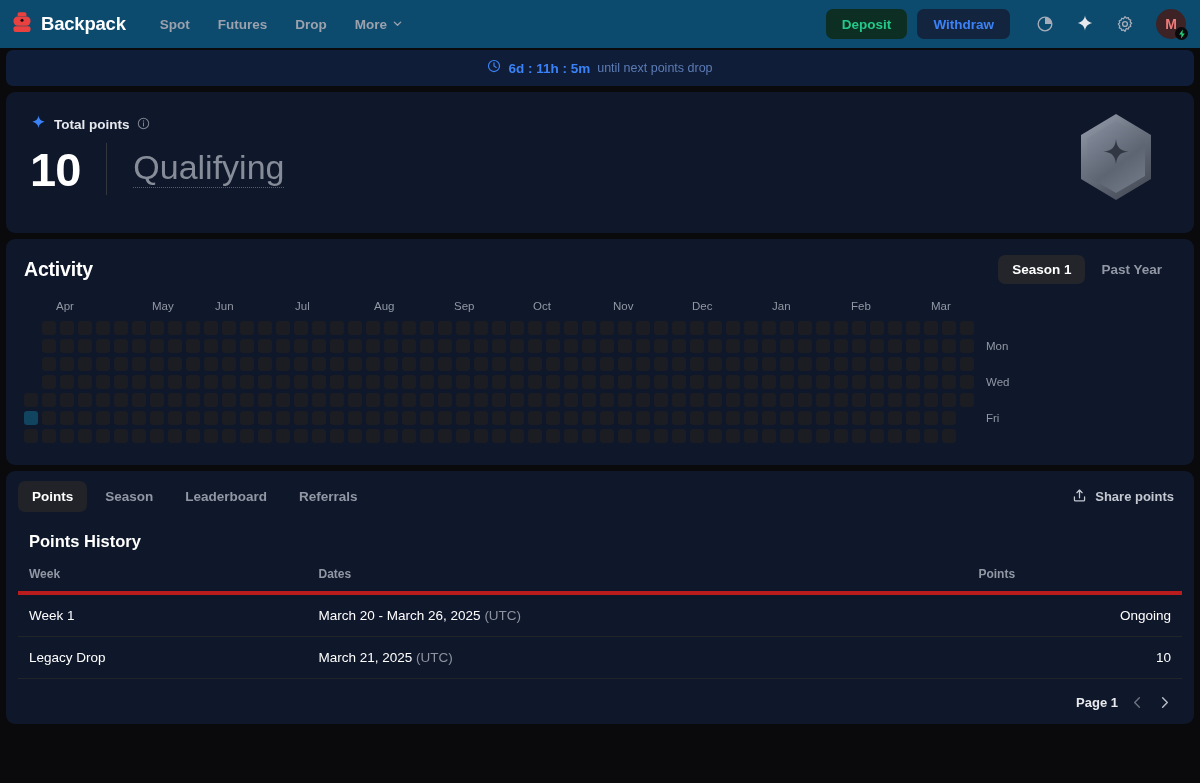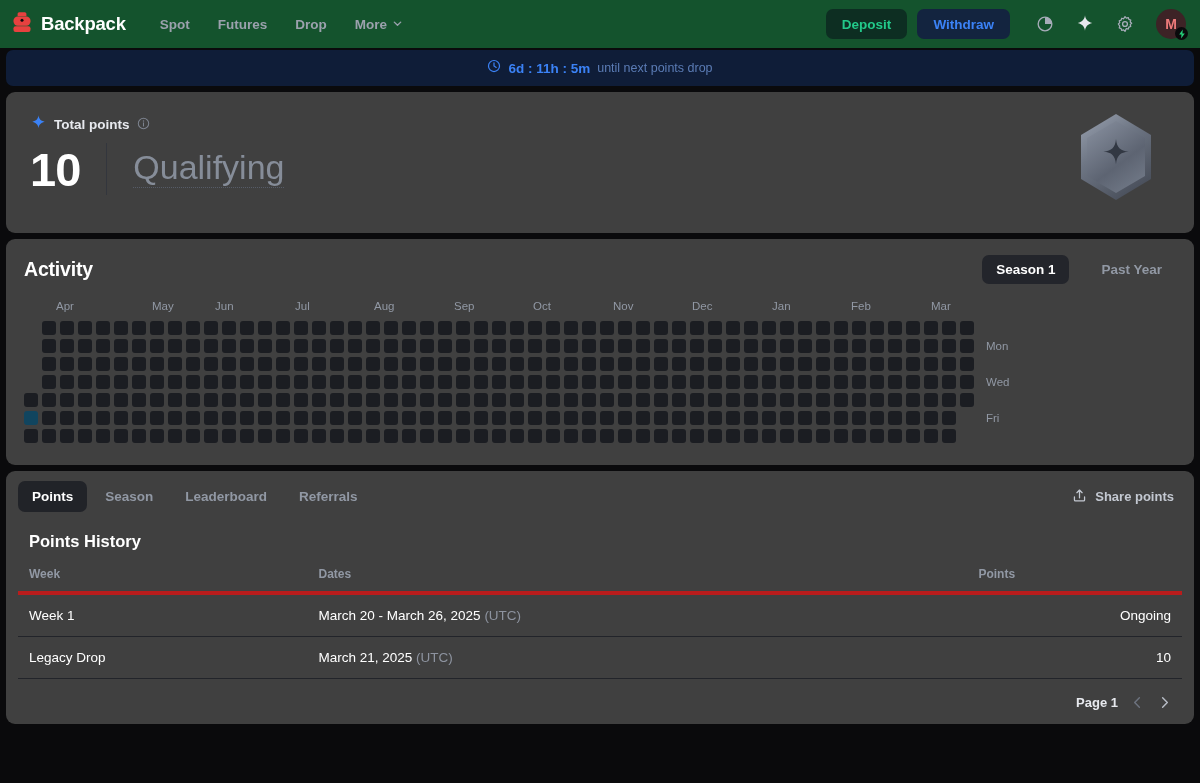--- a/index.html
+++ b/index.html
@@ -9,21 +9,21 @@
     font-family: "Liberation Sans", sans-serif;
     color: #ffffff;
     overflow: hidden;
   }
 
   
   .header {
     height: 48px; width: 100%;
     display: flex; align-items: center;
     padding: 0 14px 0 12px;
-    background: #14532d;
+    background: #0c4a6e;
   }
   .brand { display: flex; align-items: center; gap: 9px; margin-right: 34px; }
   .brand-name { font-size: 18.5px; font-weight: bold; letter-spacing: -0.2px; color:#fff; }
   .nav { display: flex; align-items: center; gap: 28px; }
   .nav-item {
     font-size: 13.5px; font-weight: bold; color: #9ba1ad;
     display: flex; align-items: center; gap: 5px; cursor: pointer;
   }
   .header-right { margin-left: auto; display: flex; align-items: flex-end; gap: 10px; }
   .btn {
@@ -53,39 +53,39 @@
   
   .banner {
     margin: 2px 6px 0 6px; height: 36px; border-radius: 7px;
     background: #0f1d38;
     display: flex; align-items: center; justify-content: center; gap: 7px;
   }
   .banner-time { font-size: 13.5px; font-weight: bold; color: #3b82f6; }
   .banner-sub { font-size: 12.5px; color: #5b7cb5; }
 
   
-  .card { background: #404040; border-radius: 9px; margin: 6px; }
+  .card { background: #0f172a; border-radius: 9px; margin: 6px; }
 
   .points-card { height: 141px; padding: 22px 24px; position: relative; }
   .points-label-row { display: flex; align-items: center; gap: 7px; }
   .points-label { font-size: 13.5px; font-weight: bold; color: #e7e9ee; }
   .points-value-row { display: flex; align-items: center; margin-top: 8px; }
   .points-number { font-size: 47px; font-weight: bold; letter-spacing: -1px; color:#fff; line-height: 1; }
   .points-divider { width: 1px; height: 52px; background: #33363d; margin: 0 26px 0 26px; }
   .points-status {
     font-size: 34px; color: #868d99; font-weight: normal;
     border-bottom: 1px dotted #565c68; padding-bottom: 2px; line-height: 1.05;
   }
   .badge-hex { position: absolute; right: 38px; top: 20px; width: 80px; height: 90px; }
 
   
   .activity-card { padding: 16px 18px 22px 18px; }
   .activity-head { display: flex; align-items: center; }
   .activity-title { font-size: 19.5px; font-weight: bold; color: #fff; letter-spacing: -0.2px; }
-  .season-toggle { margin-left: auto; display: flex; align-items: center; gap: 18px; }
+  .season-toggle { margin-left: auto; display: flex; align-items: center; gap: 2px; }
   .season-pill {
     font-size: 13.5px; font-weight: bold; padding: 7px 14px;
     border-radius: 7px; cursor: pointer; color: #9198a4;
   }
   .season-pill.active { background: #23252b; color: #ffffff; }
 
   .heatmap { margin-top: 16px; display: flex; }
   .heatmap-body { position: relative; }
   .months { display: flex; height: 17px; position: relative; margin-left: 4px; }
   .month-label { position: absolute; font-size: 11.5px; color: #9198a4; }

